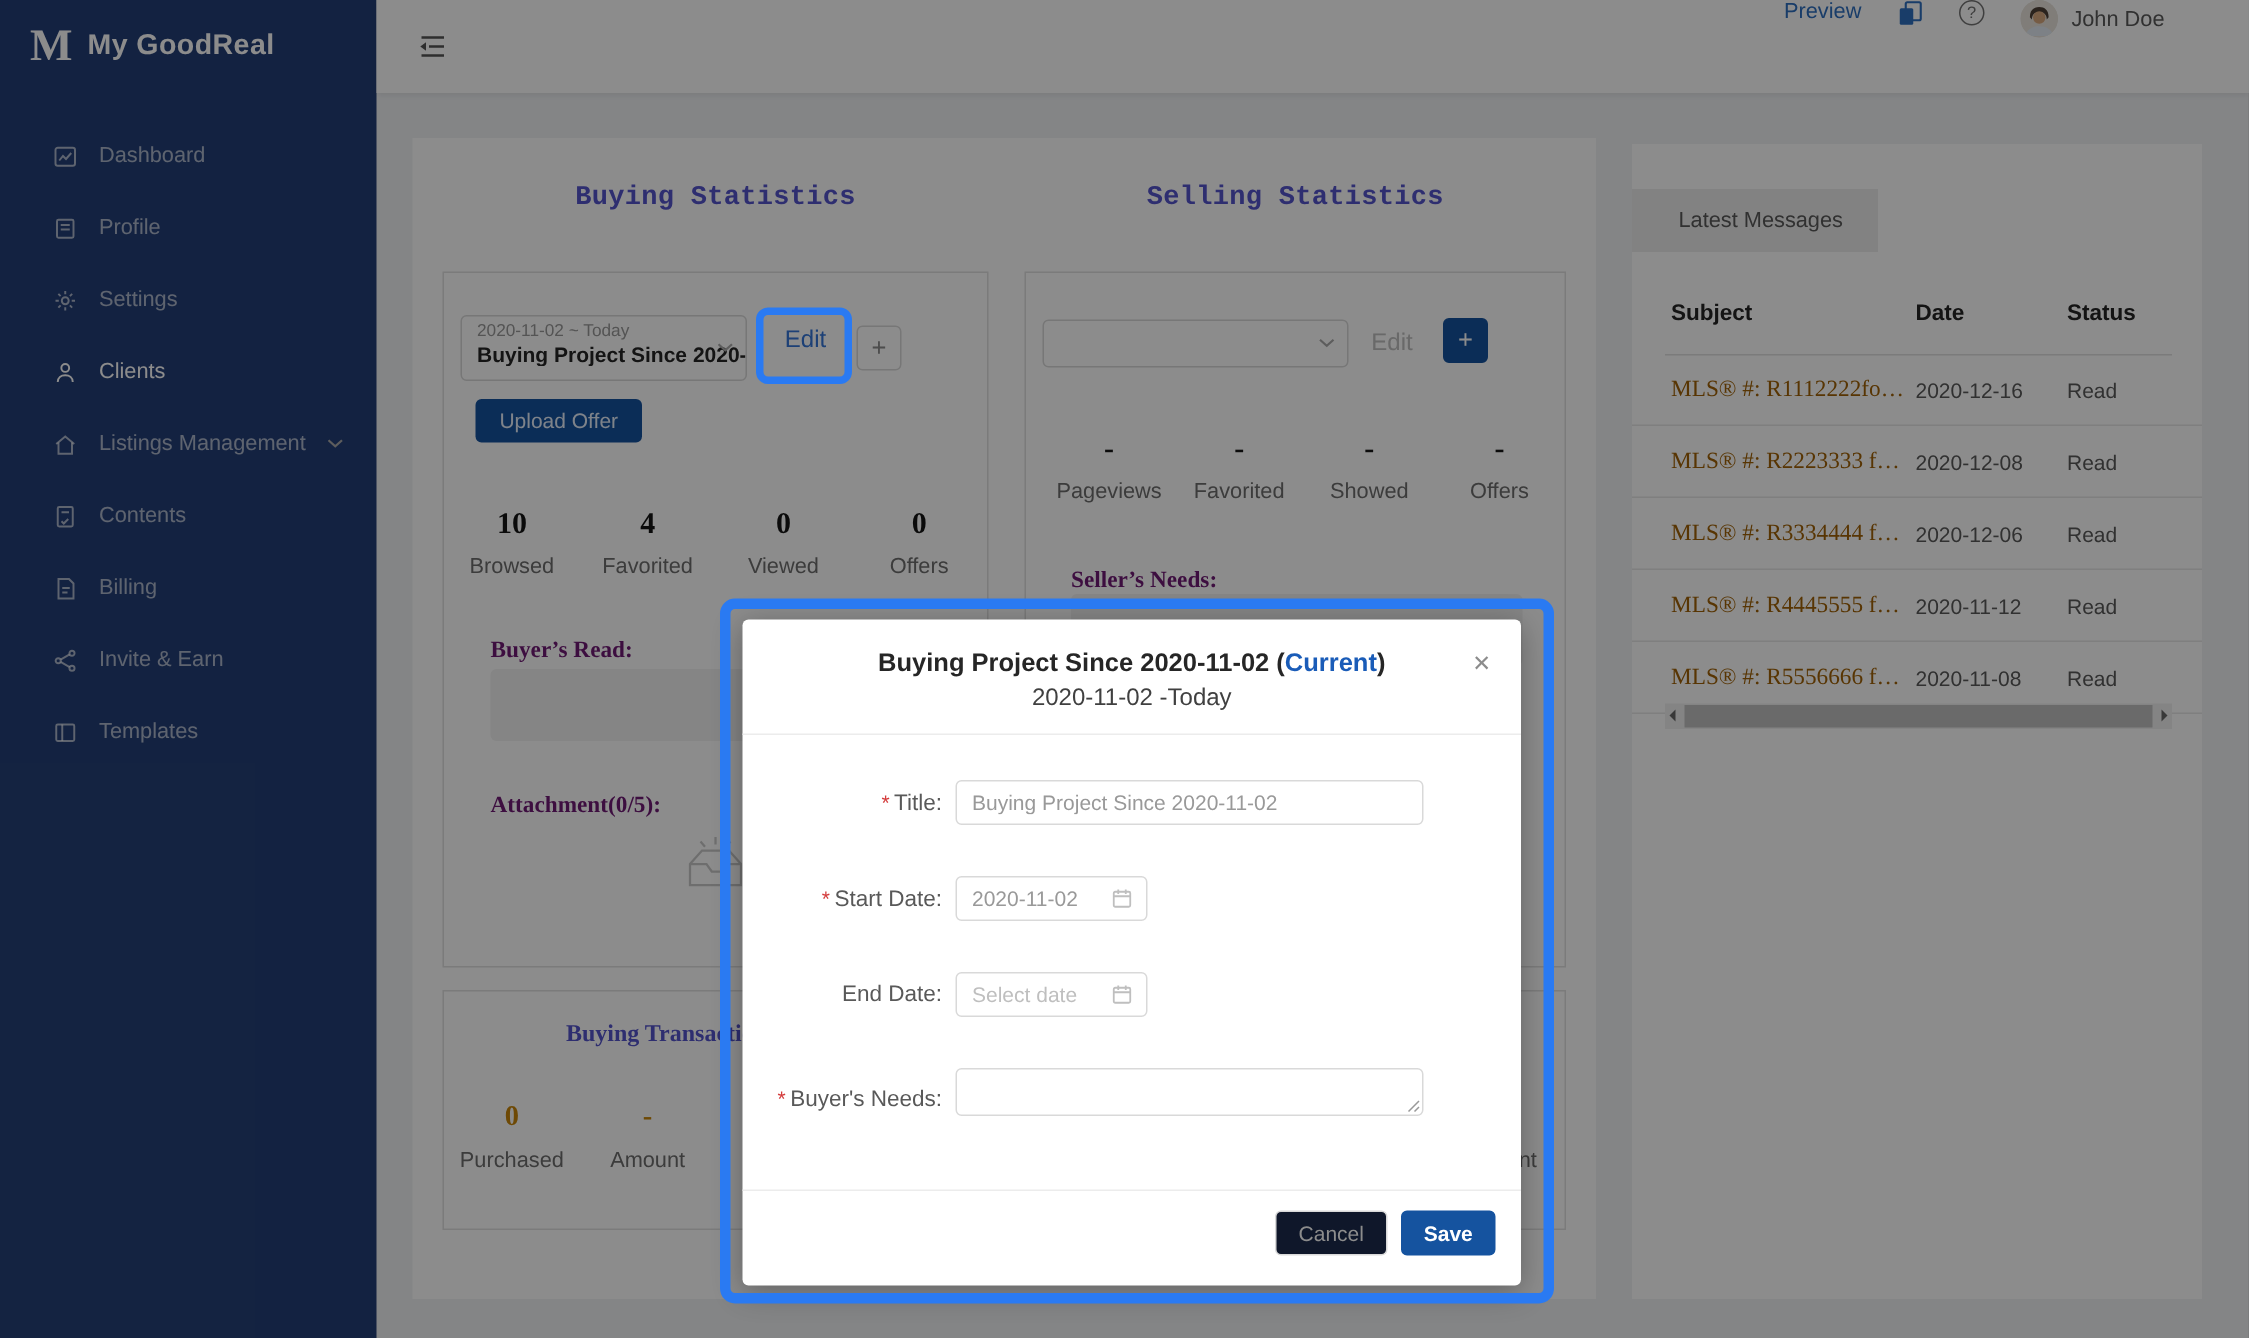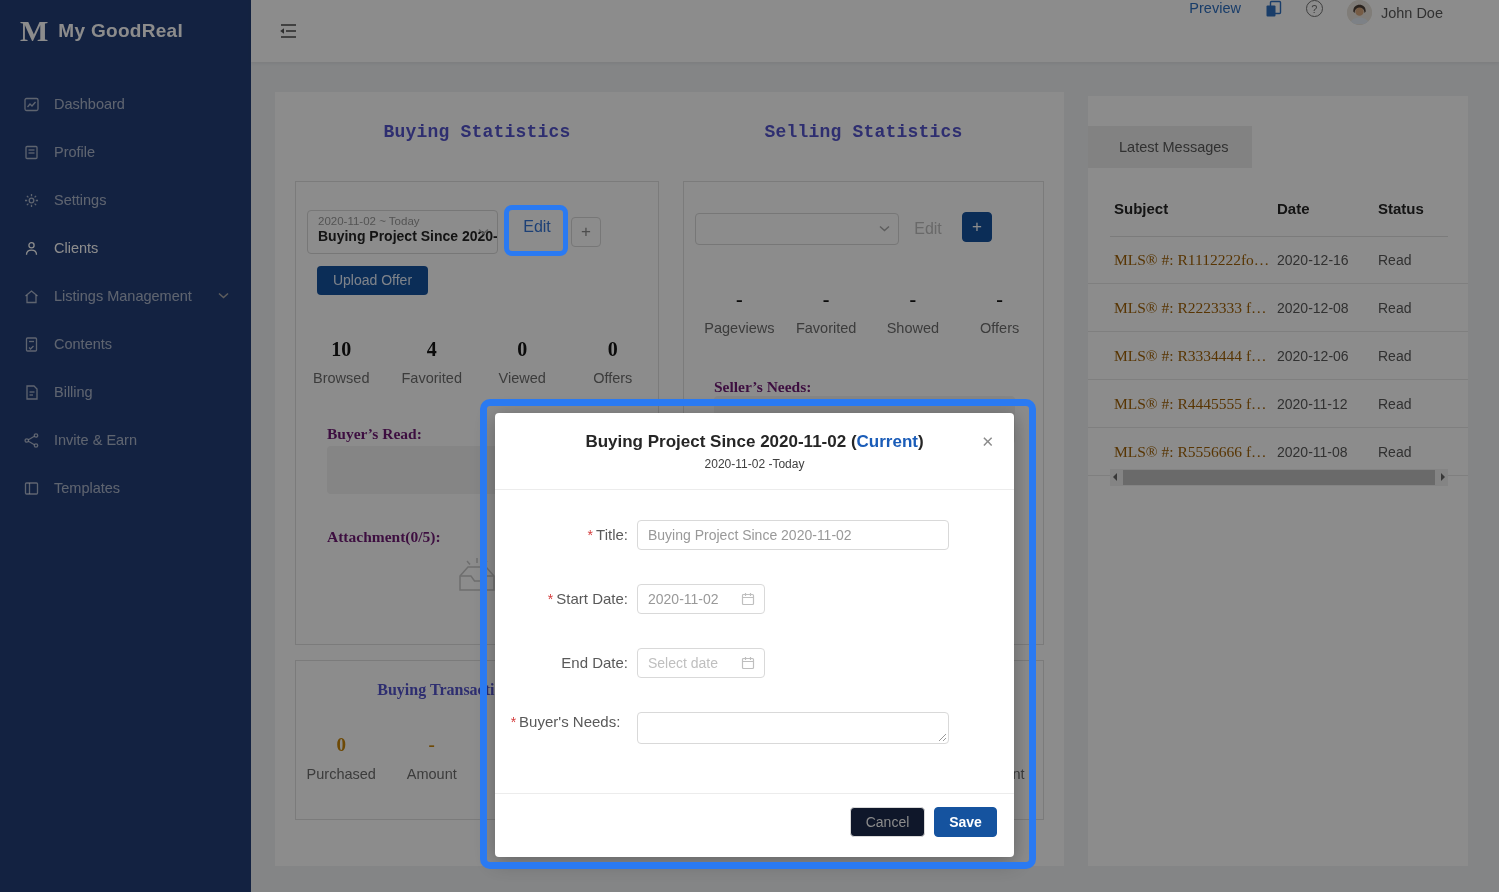--- a/index.html
+++ b/index.html
@@ -6,21 +6,21 @@
   html,body { background:#555; }
   body { font-family:"Liberation Sans", sans-serif; }
   .screen { position:relative; width:1499px; height:892px; background:#f0f2f5; overflow:hidden; margin:0 auto; }
 
   
   .sidebar { position:absolute; left:0; top:0; width:251px; height:892px; background:#243f77; z-index:1; }
   .brand { display:flex; align-items:center; gap:12px; padding:16px 0 16px 20px; height:62px; }
   .brand .mark { font-size:30px; font-weight:bold; color:#fff; font-family:"Liberation Serif", serif; letter-spacing:-2px; }
   .brand .name { font-size:19px; font-weight:bold; color:#fff; letter-spacing:.3px; }
   .nav { margin-top:18px; }
-  .nav-item { display:flex; align-items:center; gap:14px; height:48px; padding-left:23px; color:rgba(255,255,255,.62); font-size:14.5px; cursor:pointer; position:relative; }
+  .nav-item { display:flex; align-items:center; gap:14px; height:48px; padding-left:35px; color:rgba(255,255,255,.62); font-size:14.5px; cursor:pointer; position:relative; }
   .nav-item.active { color:#ffffff; }
   .nav-item svg { width:17px; height:17px; stroke:currentColor; fill:none; stroke-width:1.3; flex:none; }
   .nav-item .chev { position:absolute; right:22px; width:11px; height:8px; }
 
   
   .topbar { position:absolute; left:251px; top:0; width:1248px; height:62px; background:#ffffff; box-shadow:0 1px 4px rgba(0,0,0,.08); z-index:1; }
   .fold-btn { position:absolute; left:26px; top:21px; width:22px; height:20px; cursor:pointer; }
   .fold-btn svg { width:22px; height:20px; stroke:#555; stroke-width:1.6; }
   .top-right { position:absolute; right:56px; top:0; height:62px; display:flex; align-items:flex-start; gap:24px; }
   .preview-link { color:#2e6fc0; font-size:14.5px; cursor:pointer; }
@@ -80,21 +80,21 @@
   .h-scroll .arr { position:absolute; top:4px; width:0; height:0; border:4.5px solid transparent; }
   .h-scroll .arr.left { left:3px; border-right-color:#666; border-left:none; }
   .h-scroll .arr.right { right:3px; border-left-color:#666; border-right:none; }
 
   
   .mask { position:absolute; inset:0; background:rgba(0,0,0,0.45); z-index:10; }
   .modal { position:absolute; left:495px; top:413px; width:519px; height:444px; background:#fff; border-radius:4px; box-shadow:0 4px 20px rgba(0,0,0,.3); z-index:20; }
   .modal-head { position:absolute; left:0; top:0; width:100%; padding-top:19px; text-align:center; }
   .modal-title { font-size:17px; font-weight:bold; color:#262626; }
   .modal-title .cur { color:#1a5cb8; }
-  .modal-sub { font-size:12px; color:#404040; margin-top:5px; }
+  .modal-sub { font-size:16px; color:#404040; margin-top:5px; }
   .modal-close { position:absolute; right:20px; top:20px; font-size:15px; color:#8c8c8c; cursor:pointer; }
   .modal-head-divider { position:absolute; left:0; top:76px; width:100%; border-top:1px solid #ececec; }
   .frow { position:absolute; left:0; width:100%; height:30px; }
   .flabel { position:absolute; left:8px; width:125px; text-align:right; font-size:15px; color:#595959; line-height:30px; }
   .req { color:#d43c3c; margin-right:3px; font-size:14px; }
   .fin { position:absolute; left:142px; height:30px; border:1px solid #d9d9d9; border-radius:4px; font-size:14px; color:#999; padding:0 10px; background:#fff; font-family:"Liberation Sans", sans-serif; }
   .fin::placeholder { color:#bfbfbf; }
   .fin.wide { width:312px; }
   .fin.date { width:128px; padding-right:30px; }
   .cal { position:absolute; width:14px; height:14px; top:8px; }
@@ -435,21 +435,21 @@
     <div class="frow" style="top:235px;">
       <span class="flabel"><span>End Date:</span></span>
       <input class="fin date" type="text" placeholder="Select date" style="">
       <svg class="cal" style="left:246px;" viewBox="0 0 14 14">
           <rect x="1.5" y="2.5" width="11" height="10" rx="1"></rect>
           <path d="M1.5 5.5h11M4.5 1v3M9.5 1v3"></path>
         </svg>
     </div>
 
     <div class="frow" style="top:299px; height:32px;">
-      <span class="flabel" style="line-height:20px;text-align:center;"><span class="req">*</span><span>Buyer's Needs:</span></span>
+      <span class="flabel" style="line-height:41px;"><span class="req">*</span><span>Buyer's Needs:</span></span>
       <span class="ta-wrap">
         <textarea class="fta" style=""></textarea>
         <svg class="ta-grip" width="9" height="9" viewBox="0 0 9 9">
             <path d="M8 1L1 8M8 5L5 8"></path>
           </svg>
       </span>
     </div>
 
     <div class="modal-foot-divider"></div>
     <div class="btn btn-cancel">Cancel</div>

